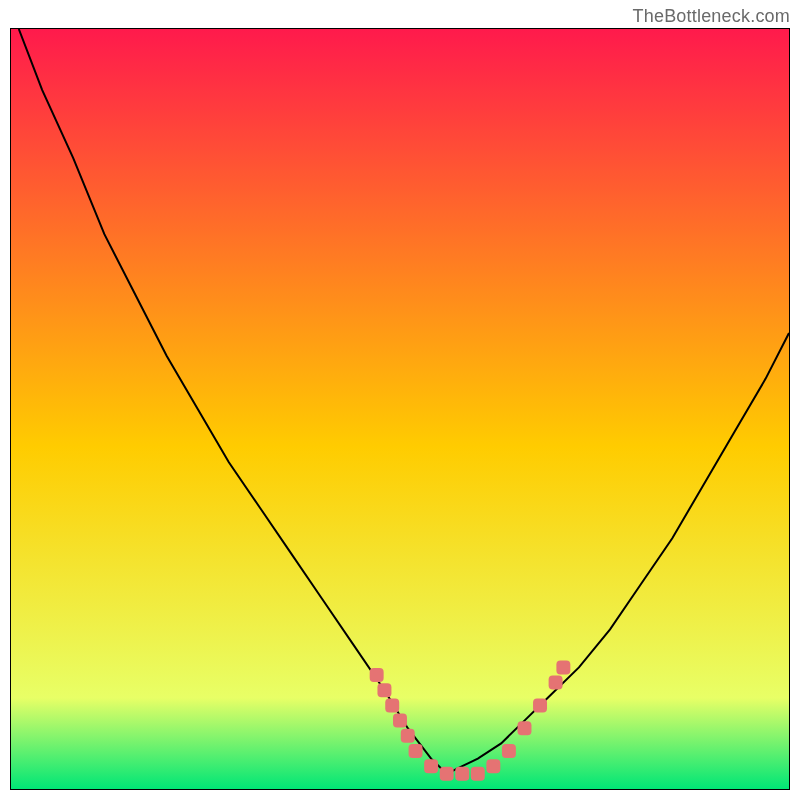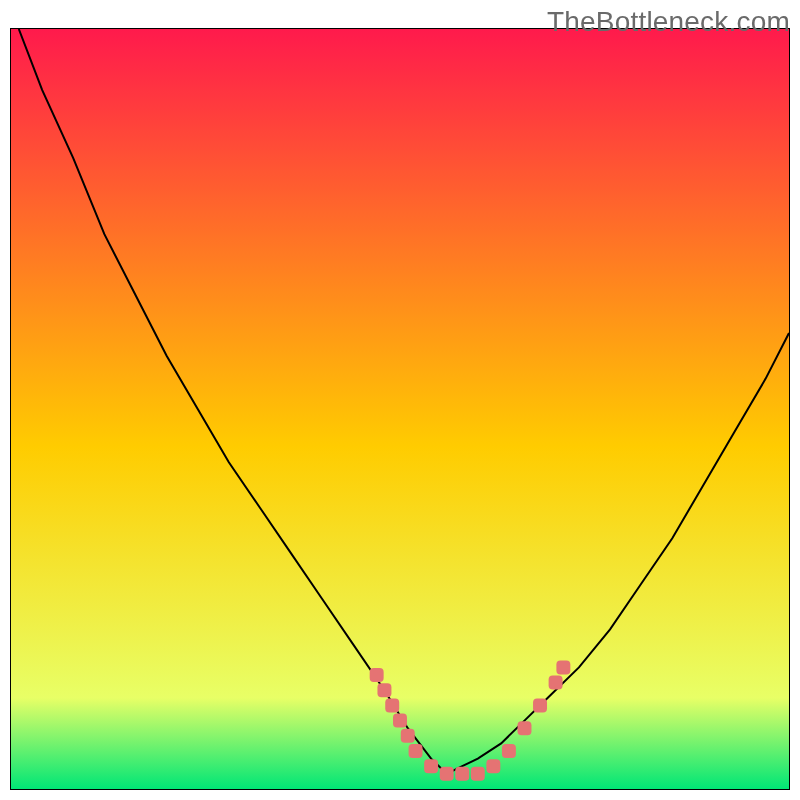--- a/index.html
+++ b/index.html
@@ -9,21 +9,21 @@
     height: 800px;
     background: #ffffff;
     font-family: Arial, Helvetica, sans-serif;
     overflow: hidden;
   }
   .watermark-label {
     position: absolute;
     top: 6px;
     right: 10px;
     color: #6a6a6a;
-    font-size: 28px;
+    font-size: 18px;
     font-weight: 400;
     letter-spacing: 0.2px;
     z-index: 10;
   }
   .chart-frame {
     position: absolute;
     left: 10px;
     top: 28px;
     width: 780px;
     height: 762px;

